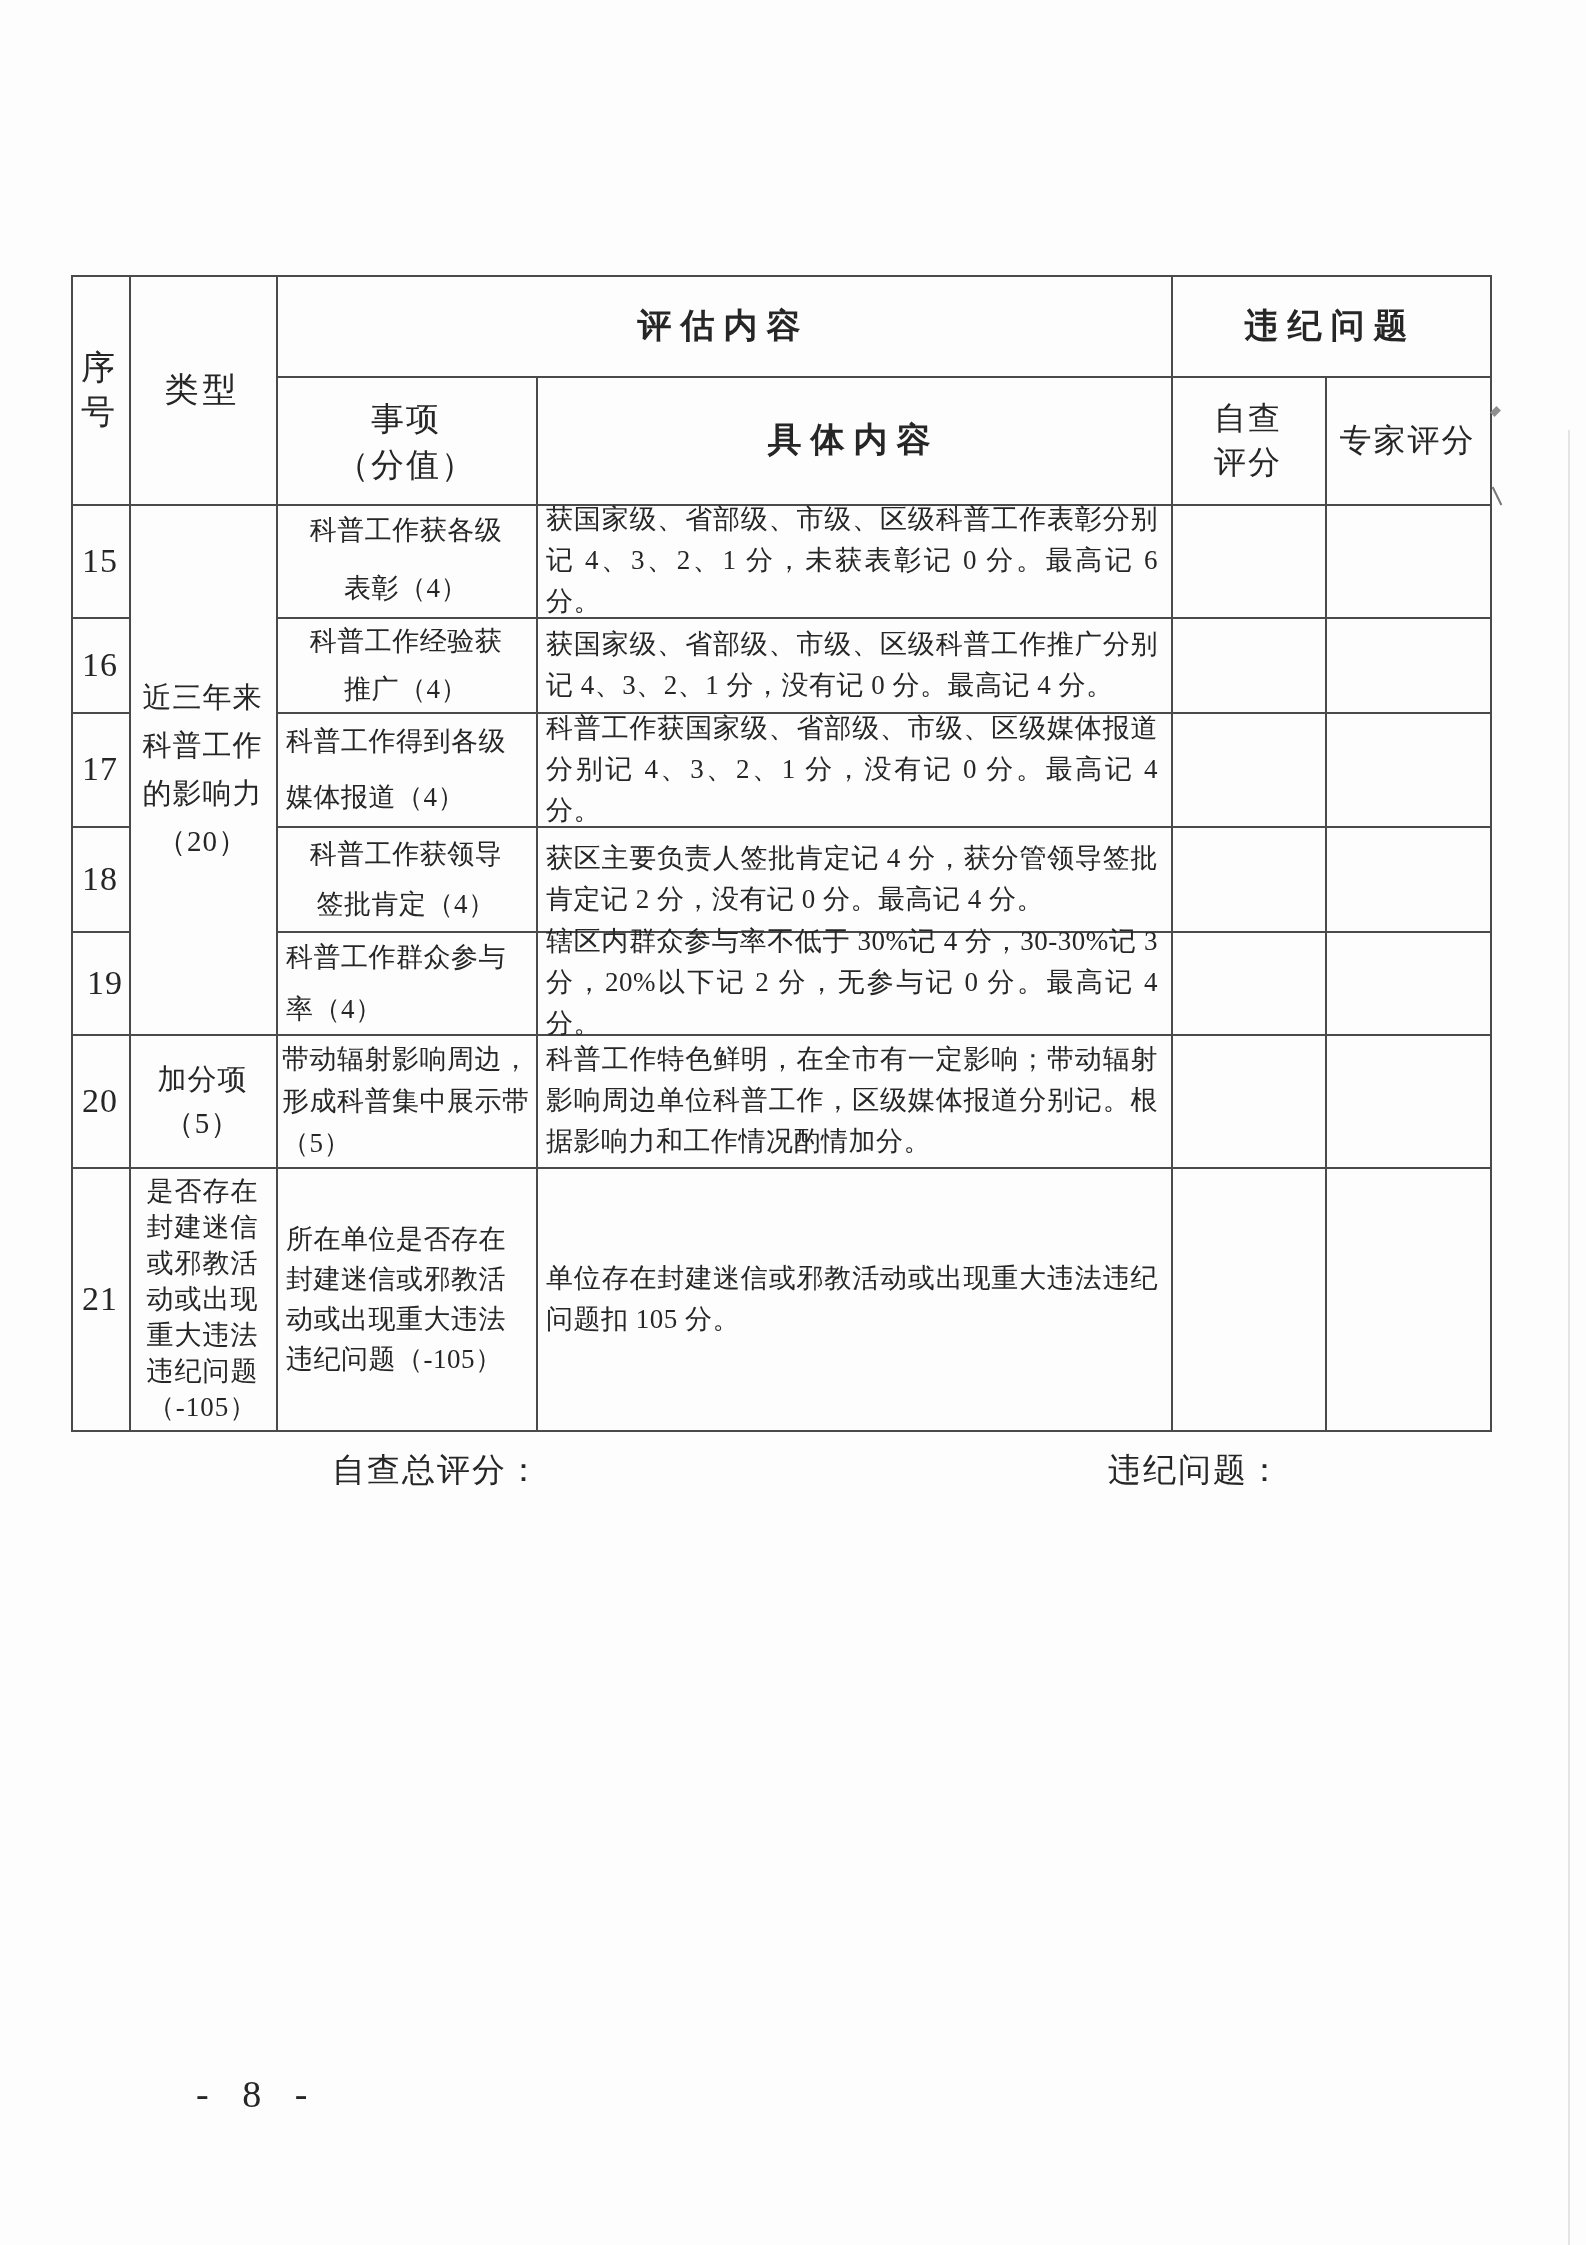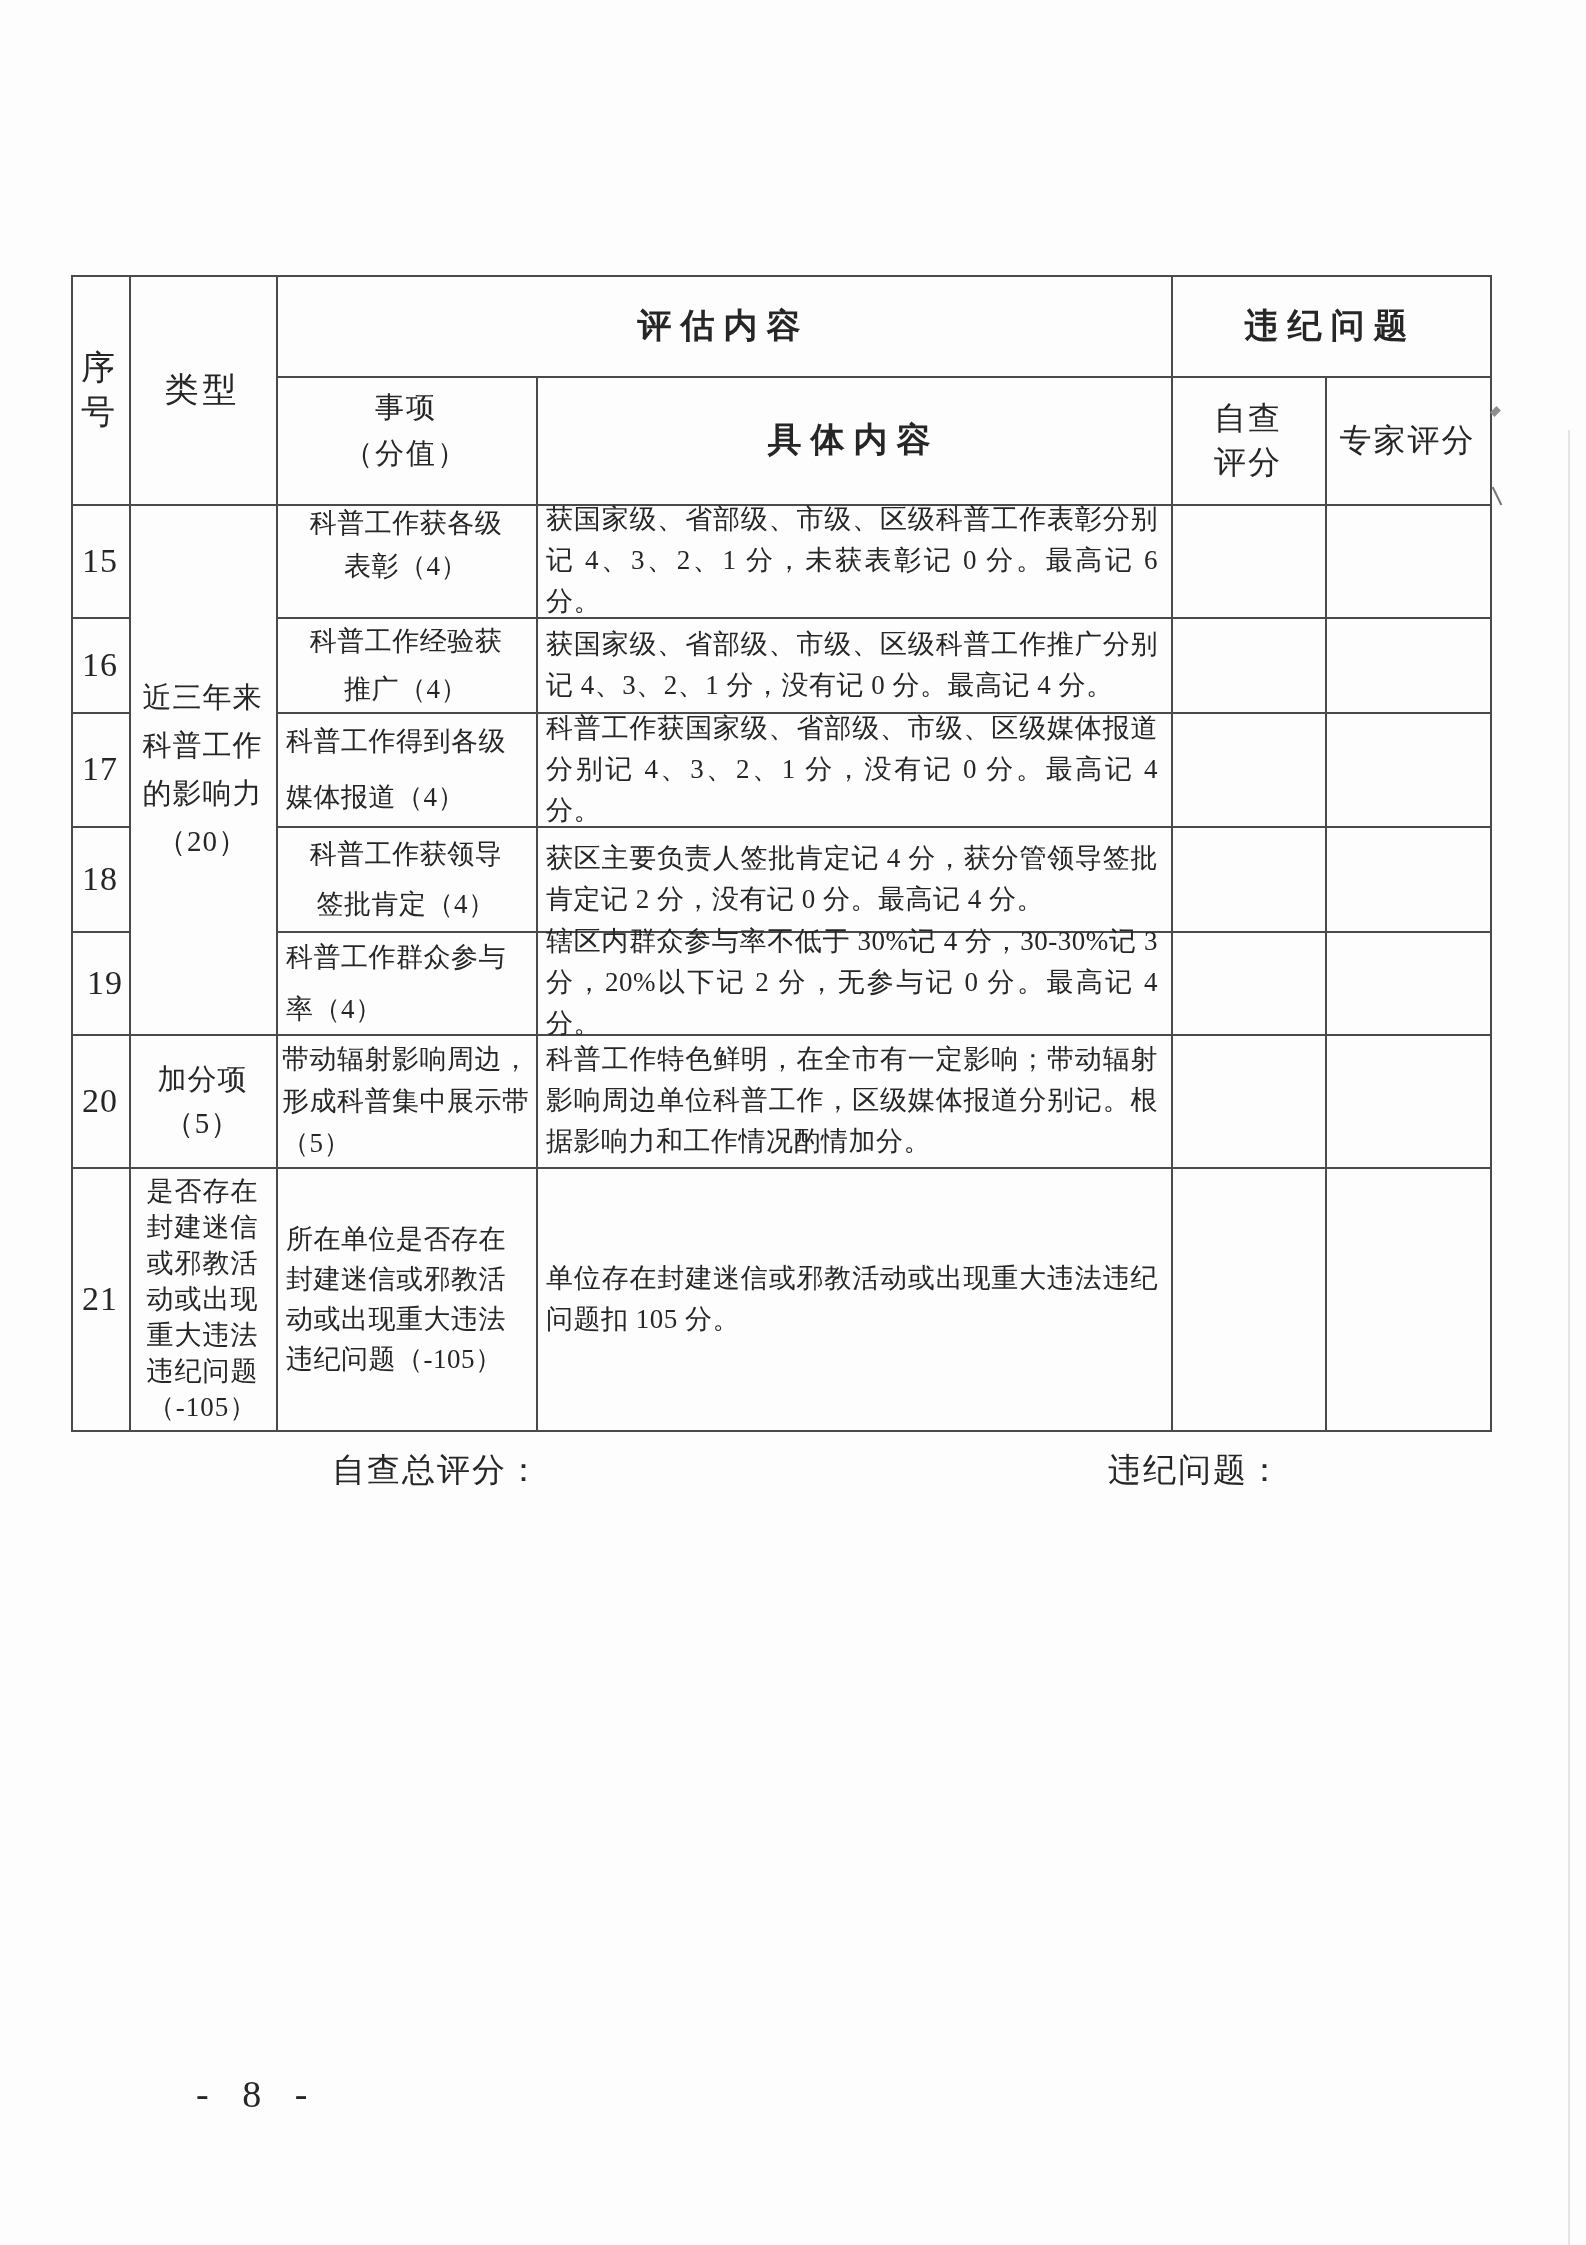--- a/index.html
+++ b/index.html
@@ -55,21 +55,21 @@
 <div class="vl" style="left:1171px;top:275px;height:1157px"></div>
 <div class="vl" style="left:1325px;top:376px;height:1056px"></div>
 <div class="vl" style="left:1490px;top:275px;height:1157px"></div>
 
 <div class="cell hdr" style="left:73px;top:277px;width:54px;height:225px;line-height:44px">
     <span style="display:block;width:100%">序<br>号</span>
   </div>
 <div class="cell hdr" style="left:131px;top:277px;width:143px;height:225px">类型</div>
 <div class="cell grp" style="left:278px;top:277px;width:891px;height:97px">评估内容</div>
 <div class="cell grp" style="left:1173px;top:277px;width:315px;height:97px">违纪问题</div>
-<div class="cell hdr" style="left:278px;top:368px;width:256px;height:124px;font-size:29px;letter-spacing:2px">
+<div class="cell hdr" style="left:278px;top:380px;width:256px;height:124px;font-size:33px;letter-spacing:2px">
     <span style="display:block;width:100%">事项<br>（分值）</span>
   </div>
 <div class="cell grp" style="left:538px;top:378px;width:631px;height:124px">具体内容</div>
 <div class="cell hdr" style="left:1173px;top:378px;width:150px;height:124px;font-size:32px;letter-spacing:2px;line-height:44px">
     <span style="display:block;width:100%">自查<br>评分</span>
   </div>
 <div class="cell hdr" style="left:1327px;top:378px;width:161px;height:124px;font-size:32px;letter-spacing:2px">专家评分</div>
 
 <div class="cell serial" style="left:71px;top:506px;width:58px;height:109px">15</div>
 <div class="cell serial" style="left:71px;top:619px;width:58px;height:91px">16</div>
@@ -82,21 +82,21 @@
 <div class="cell typecell" style="left:131px;top:506px;width:143px;height:526px;line-height:48px">
     <span style="display:block;width:100%">近三年来<br>科普工作<br>的影响力<br>（20）</span>
   </div>
 <div class="cell typecell" style="left:131px;top:1036px;width:143px;height:129px;line-height:44px">
     <span style="display:block;width:100%">加分项<br>（5）</span>
   </div>
 <div class="cell typecell" style="left:131px;top:1169px;width:143px;height:259px;font-size:27px;line-height:36px">
     <span style="display:block;width:100%">是否存在<br>封建迷信<br>或邪教活<br>动或出现<br>重大违法<br>违纪问题<br>（-105）</span>
   </div>
 
-<div class="cell" style="left:280px;top:490px;width:252px;height:109px;line-height:43px">
+<div class="cell" style="left:280px;top:504px;width:252px;height:109px;line-height:58px">
     <span style="display:block;width:100%">科普工作获各级<br>表彰（4）</span>
   </div>
 <div class="cell" style="left:280px;top:619px;width:252px;height:91px;line-height:48px">
     <span style="display:block;width:100%">科普工作经验获<br>推广（4）</span>
   </div>
 <div class="cell left" style="left:286px;top:714px;width:246px;height:110px;line-height:56px">
     <span style="display:block;width:100%">科普工作得到各级<br>媒体报道（4）</span>
   </div>
 <div class="cell" style="left:280px;top:828px;width:252px;height:101px;line-height:50px">
     <span style="display:block;width:100%">科普工作获领导<br>签批肯定（4）</span>

